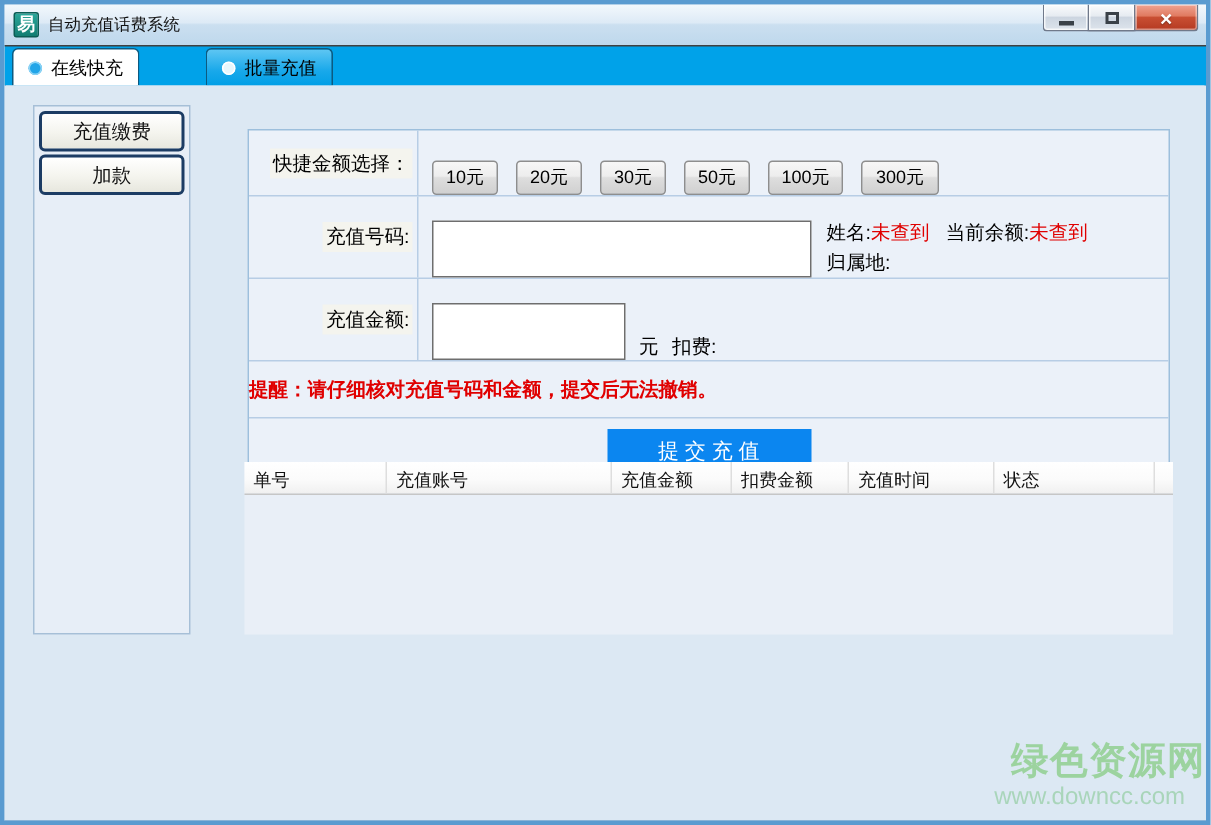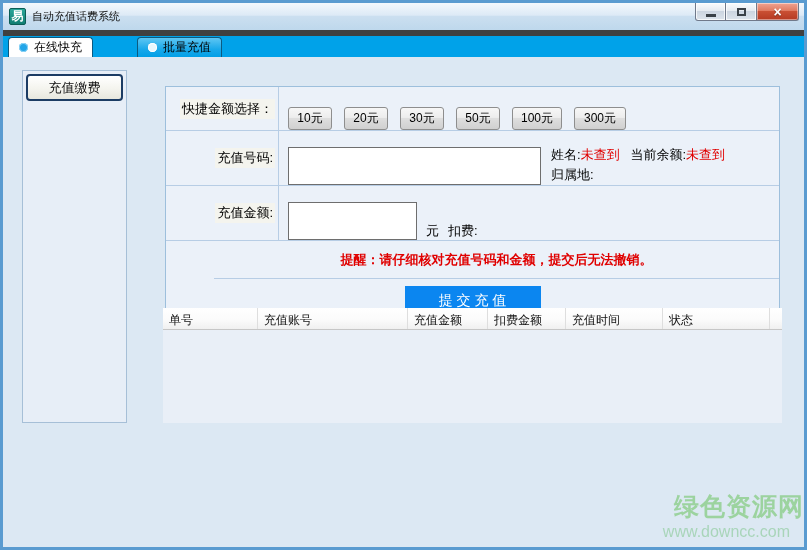--- a/index.html
+++ b/index.html
@@ -37,21 +37,21 @@
     width:43px; border-radius:0 0 3px 0;
     background:linear-gradient(#f0a492,#e07a60 45%,#c94f33 50%,#b53a22);
     box-shadow:inset 0 0 0 1px rgba(255,255,255,.45);
   }
   .glyph-min{ width:10px; height:3px; background:#3a4148; margin-top:7px; }
   .glyph-max{ width:9px; height:8px; border:2px solid #3a4148; background:transparent; }
   .glyph-close{ color:#fff; font-size:14px; font-weight:bold; line-height:14px; text-shadow:0 1px 1px rgba(0,0,0,.4); }
   
   .tabstrip{
     position:absolute; top:27px; left:0; right:0; height:27px;
-    background:#00a2e9; border-top:6px solid #404040;
+    background:#00a2e9; border-top:1px solid #404040;
     display:flex; align-items:stretch; padding-left:5px;
   }
   .tab{
     display:flex; align-items:center; gap:6px;
     padding:0 10px; font-size:12px; color:#000;
     border:1px solid #0c5a80; border-bottom:none;
     border-radius:4px 4px 0 0; margin-top:1px; cursor:default;
   }
   .tab.active{ background:#fff; }
   .tab.inactive{ background:linear-gradient(#5ec6f3,#18a8ea 60%,#019fe6);margin-left:44px; }
@@ -73,21 +73,21 @@
   
   .form-panel{
     position:absolute; left:162px; top:29px; width:615px; height:274px;
     background:#ebf1f9; border:1px solid #9dbfdc;
   }
   .frow{ display:flex; border-bottom:1px solid #b7cde5; }
   .frow:last-child{ border-bottom:none; }
   .frow-quick{ height:44px; }
   .frow-phone{ height:55px; }
   .frow-amount{ height:55px; }
-  .frow-reminder{ height:38px; align-items:center; justify-content:center;margin-left:48px; }
+  .frow-reminder{ height:38px; align-items:center; justify-content:flex-start; }
   .frow-submit{ height:44px; align-items:center; justify-content:center; }
   .fcol-label{
     width:113px; flex:0 0 113px; border-right:1px solid #b7cde5;
     display:flex; align-items:center; justify-content:flex-end; padding-right:3px;
   }
   .flabel{ font-size:13px; color:#000; background:#f4f4ee; padding:1px 2px; white-space:nowrap; }
   .fcol-body{ flex:1; display:flex; align-items:flex-end; padding-left:9px; }
   .amt-btn{
     width:44px; height:23px; margin-right:12px;
     border:1px solid #8e8e8e; border-radius:3px;
@@ -162,20 +162,21 @@
     <div class="tab inactive">
       <span class="tab-dot"></span>
       <span>批量充值</span>
     </div>
   </div>
 
   <div class="content">
 
     <div class="sidebar">
       <button class="side-btn">充值缴费</button>
+      <button class="side-btn">加款</button>
     </div>
 
     <div class="form-panel">
 
       <div class="frow frow-quick">
         <div class="fcol-label">
           <span class="flabel">快捷金额选择：</span>
         </div>
         <div class="fcol-body">
           <button class="amt-btn">10元</button>

